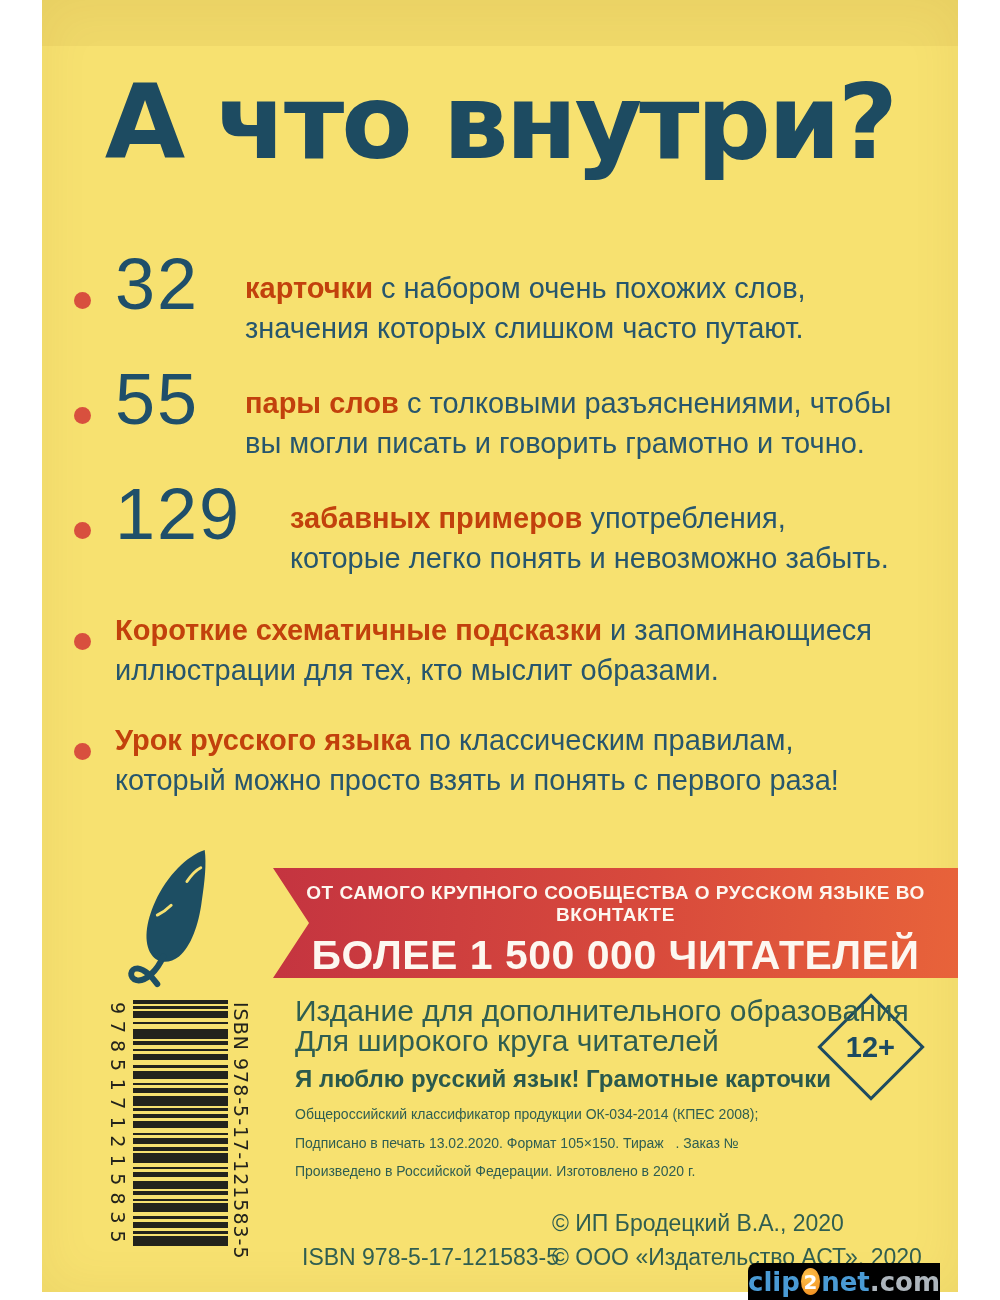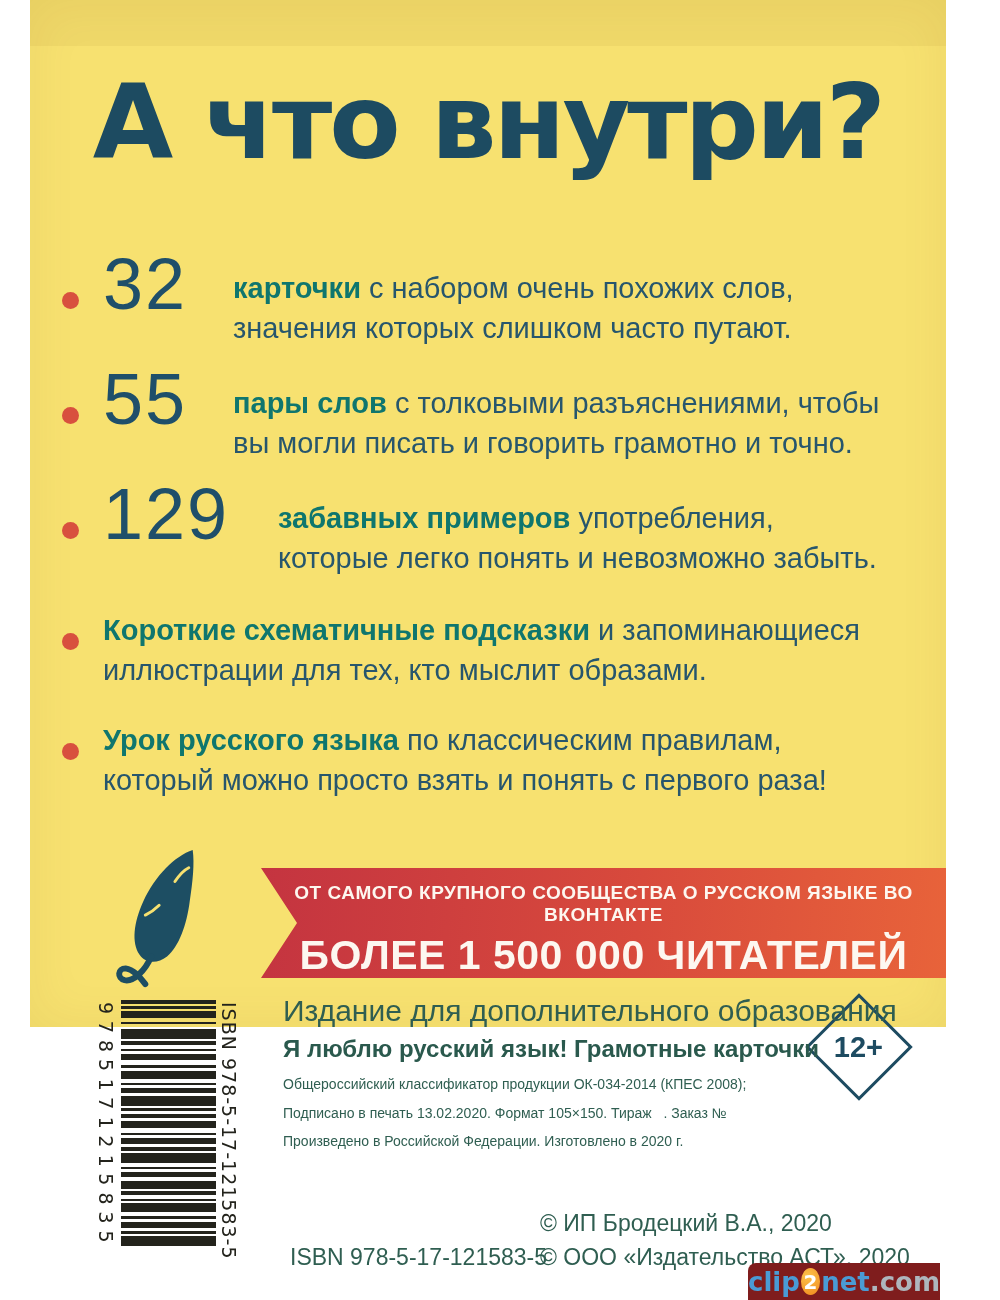--- a/index.html
+++ b/index.html
@@ -1,21 +1,21 @@
 <!DOCTYPE html>
 <html><head>
 <meta charset="utf-8">
 <style>
   html,body{margin:0;padding:0;}
   body{
     width:1000px;height:1300px;position:relative;background:#ffffff;
     font-family:"Liberation Sans",sans-serif;overflow:hidden;
   }
   .cover{
-    position:absolute;left:30px;top:0;width:916px;height:1027px;
+    position:absolute;left:42px;top:0;width:916px;height:1292px;
     background:#f7e170;
     box-shadow:inset 0 0 50px rgba(120,90,10,0.08);
   }
   .cover::before{
     content:"";position:absolute;left:0;top:0;right:0;height:46px;
     background:rgba(150,120,20,0.08);
   }
   .page-title{
     position:absolute;left:0;top:70px;width:100%;text-align:center;
     font-family:"DejaVu Sans",sans-serif;font-weight:bold;
@@ -28,21 +28,21 @@
   .bullet-number{
     position:absolute;left:73px;
     font-family:"Liberation Sans",sans-serif;font-weight:400;
     font-size:72px;line-height:1;color:#1f4f6a;letter-spacing:2px;
   }
   .bullet-text{
     position:absolute;
     font-size:29px;line-height:40px;color:#27566d;
     white-space:pre-line;
   }
-  .bullet-text b{color:#0f766e;}
+  .bullet-text b{color:#c2410c;}
   .quill{position:absolute;left:84px;top:846px;width:112px;height:148px;}
   .ribbon{
     position:absolute;left:231px;top:868px;width:685px;height:110px;
     background:linear-gradient(95deg,#c43440 0%,#d84a3c 55%,#e8633a 100%);
     clip-path:polygon(0 0,100% 0,100% 100%,0 100%,36px 50%);
     color:#fdf7f0;text-align:center;
   }
   .ribbon-sub{
     margin-top:14px;font-size:19px;font-weight:bold;letter-spacing:0.5px;
   }
@@ -76,21 +76,21 @@
     position:absolute;left:253px;top:996px;width:660px;color:#2f5e51;
   }
   .imprint .grp1 div{font-size:30px;line-height:30px;}
   .imprint .italic{font-style:italic;}
   .imprint .book-title{font-size:24px;font-weight:bold;margin-top:8px;line-height:30px;color:#2a594d;}
   .imprint .grp2{margin-top:6px;}
   .imprint .grp2 div{font-size:14px;line-height:28.5px;white-space:pre;}
   .copy{position:absolute;font-size:23px;color:#2f5e51;padding-left:7px;}
   .watermark{
     position:absolute;left:748px;top:1263px;width:192px;height:37px;
-    background:#7f1d1d;border-radius:8px 0 0 0;
+    background:#000000;border-radius:8px 0 0 0;
     display:flex;align-items:center;justify-content:center;
     font-family:"DejaVu Sans",sans-serif;font-weight:bold;font-size:26px;
   }
   .wm-clip,.wm-net{color:#4a9bd5;}
   .wm-two{
     display:inline-flex;width:27px;height:27px;border-radius:50%;
     background:radial-gradient(circle at 35% 30%,#fdc14a,#f08a1d);
     color:#fff;font-size:20px;align-items:center;justify-content:center;margin:0 1px;
   }
   .wm-com{color:#aeb6bd;font-weight:bold;}
@@ -182,20 +182,21 @@
     </div>
   <div class="rot barcode-isbn">ISBN 978-5-17-121583-5</div>
 
   <div class="age-badge">
     <span>12+</span>
   </div>
 
   <div class="imprint">
     <div class="grp1">
       <div>Издание для дополнительного образования</div>
+      <div>Для широкого круга читателей</div>
     </div>
     <div class="book-title">Я люблю русский язык! Грамотные карточки</div>
     <div class="grp2">
       <div>Общероссийский классификатор продукции ОК-034-2014 (КПЕС 2008);</div>
       <div>Подписано в печать 13.02.2020. Формат 105×150. Тираж&nbsp;&nbsp;&nbsp;. Заказ №</div>
       <div>Произведено в Российской Федерации. Изготовлено в 2020 г.</div>
     </div>
   </div>
 
   <div class="copy" style="left:503px;top:1210px">© ИП Бродецкий В.А., 2020</div>

